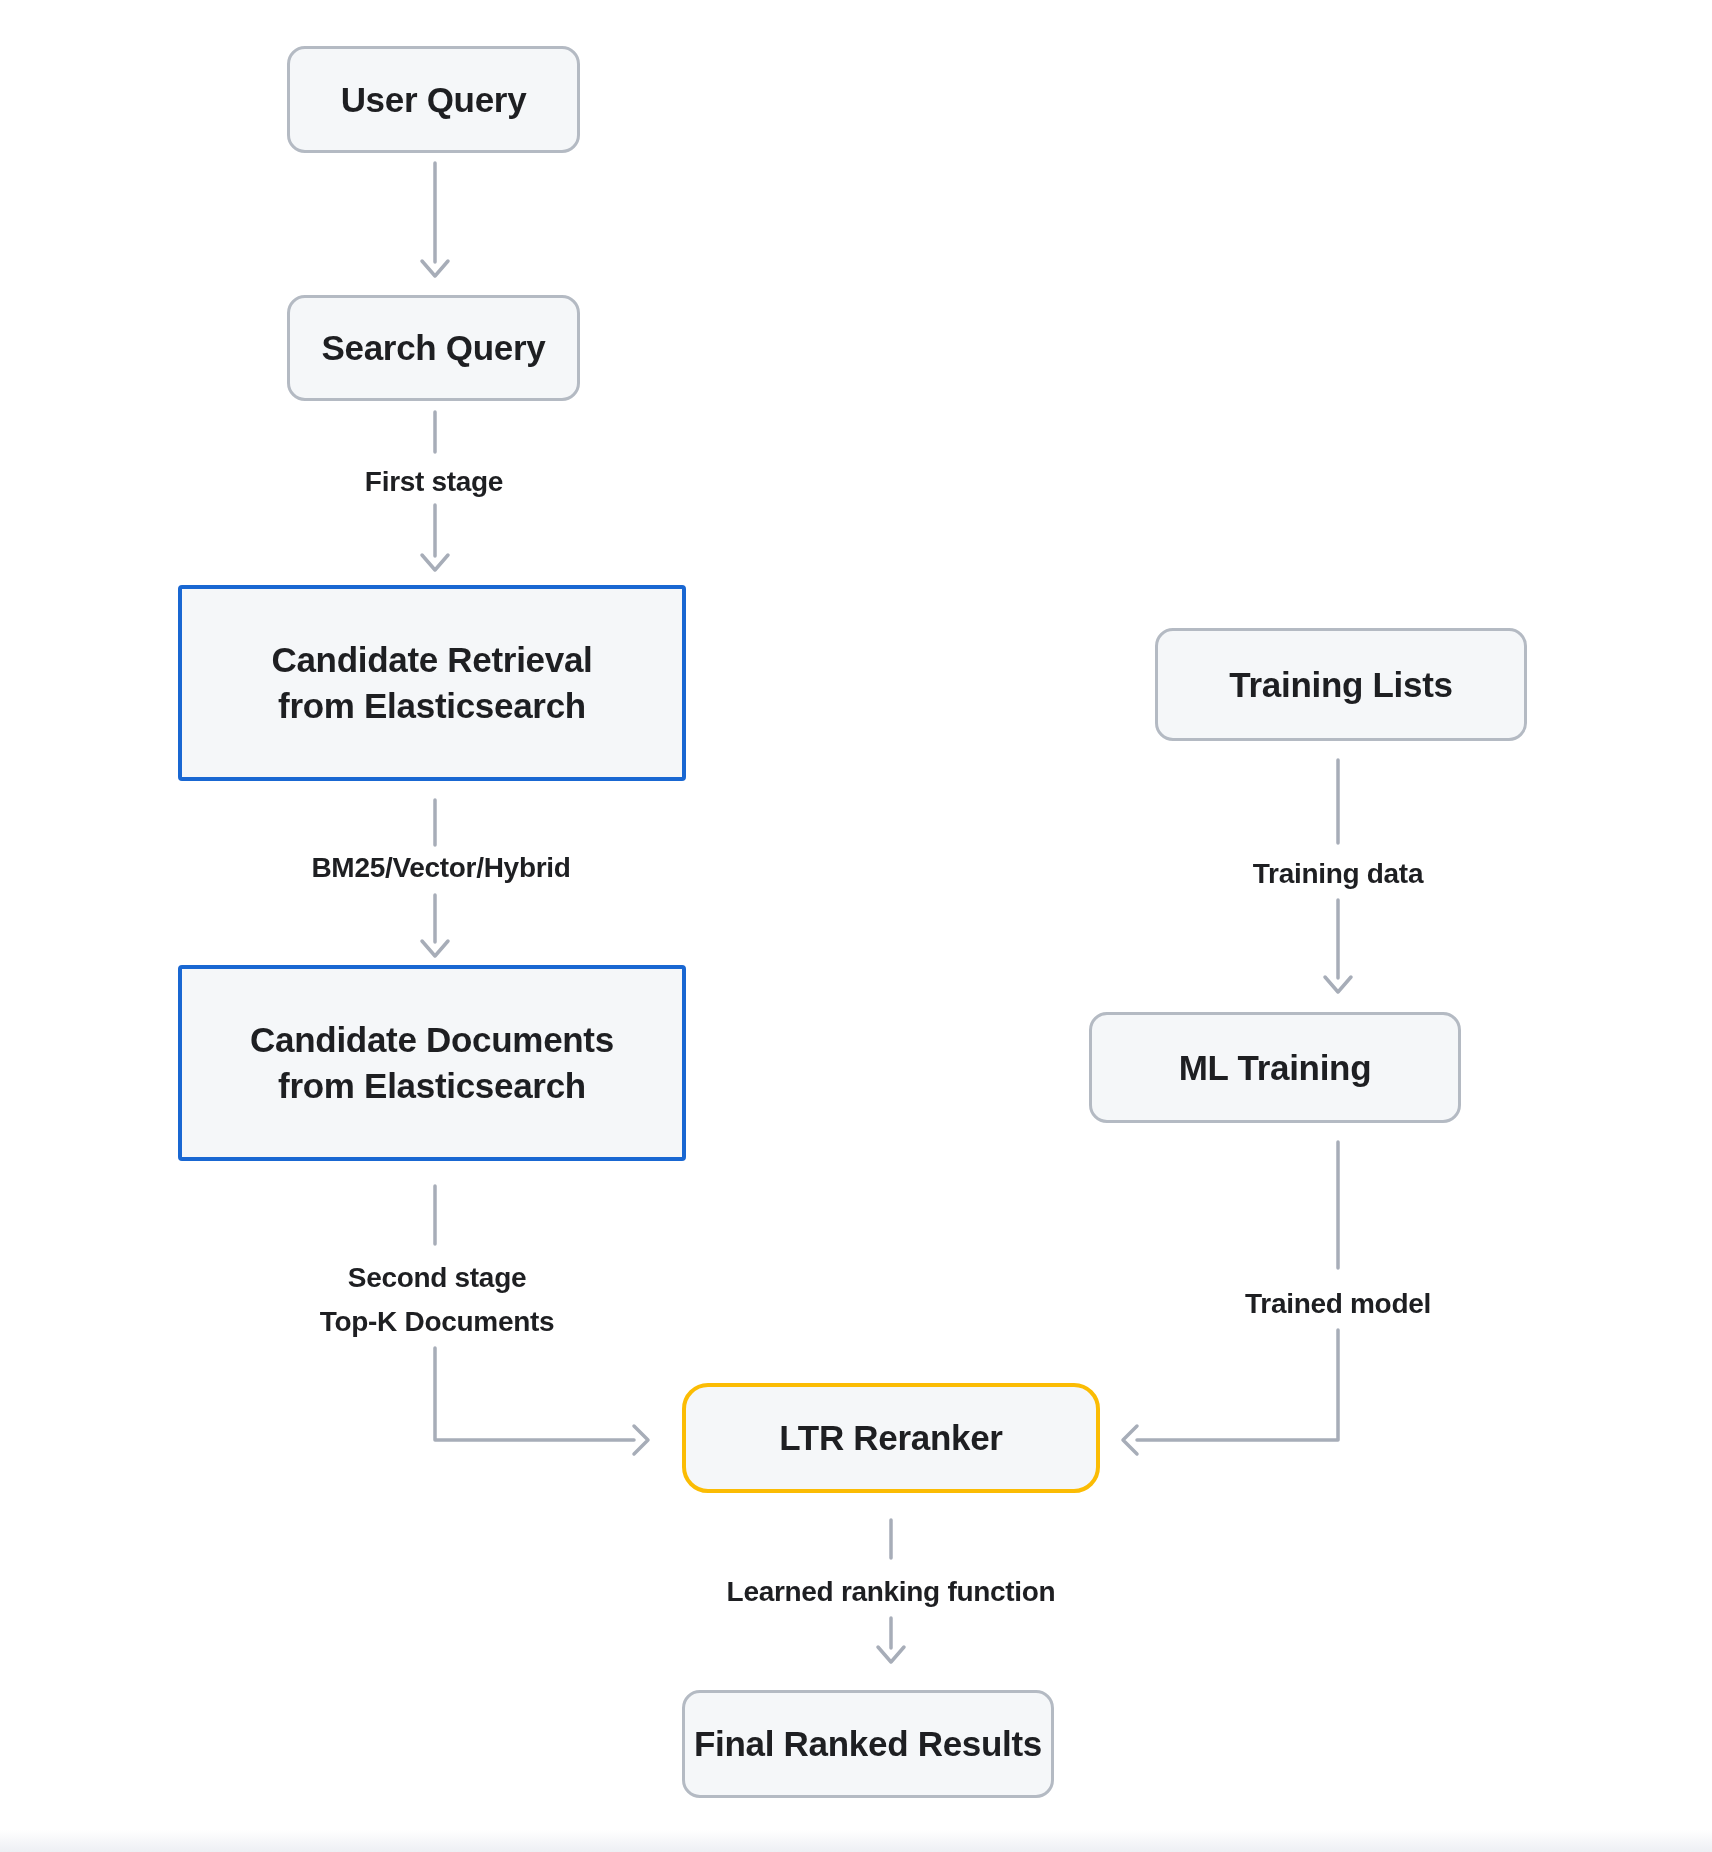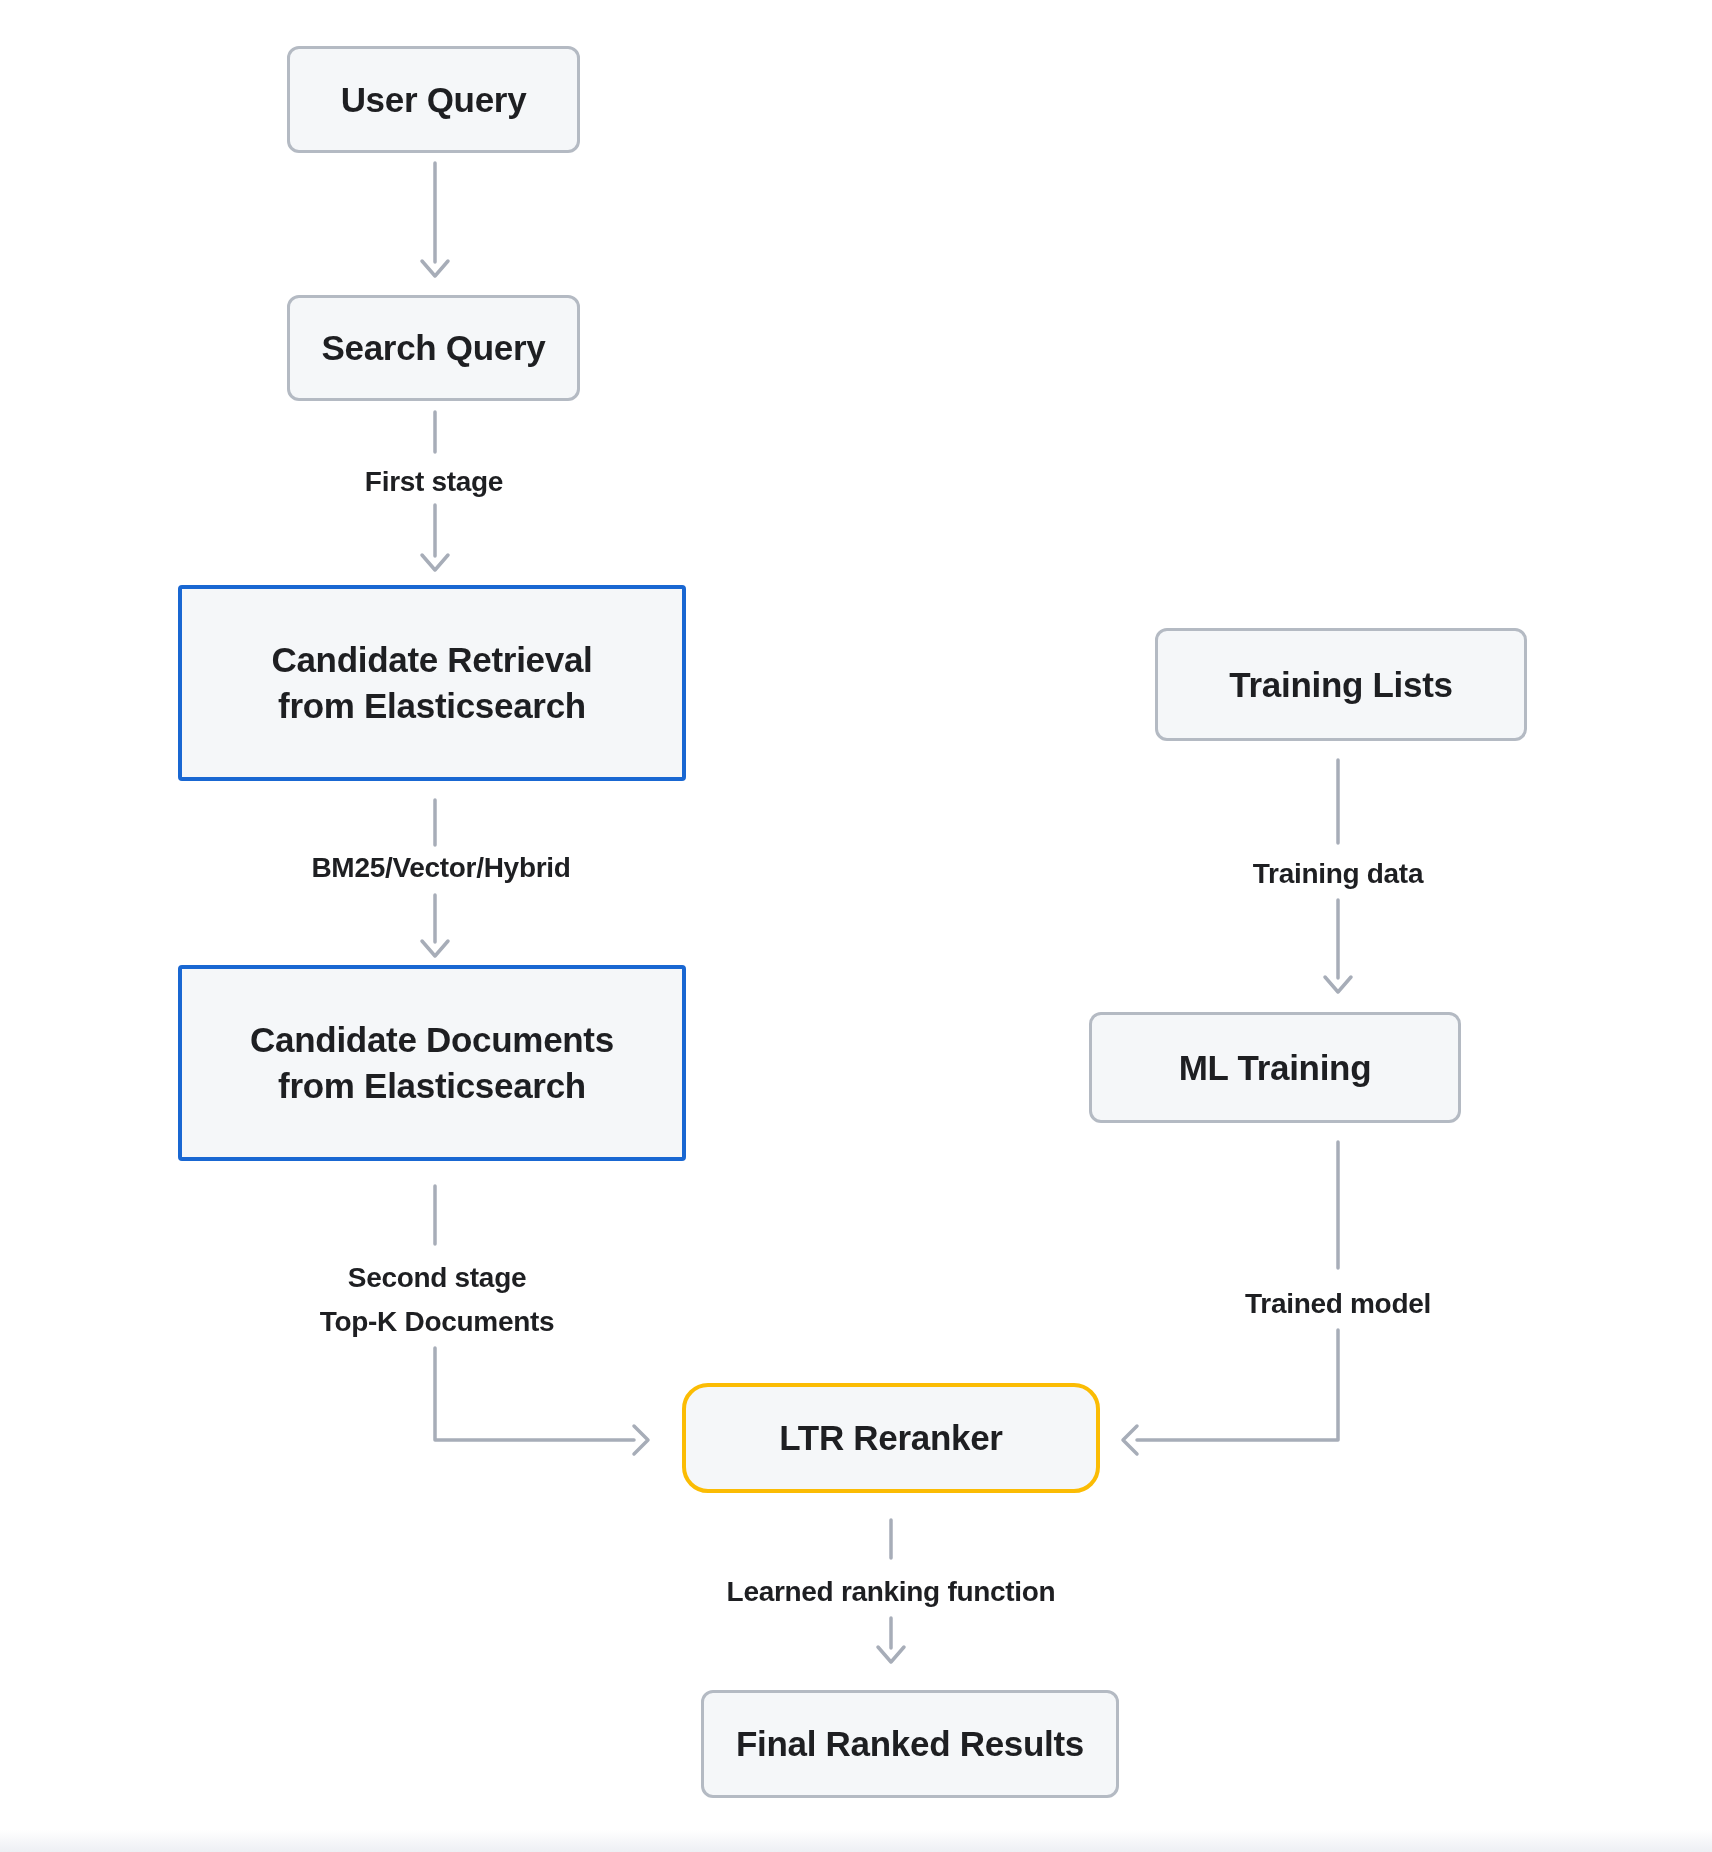--- a/index.html
+++ b/index.html
@@ -23,21 +23,21 @@
     stroke:var(--arrow);
     stroke-width:3.5;
     fill:none;
     stroke-linecap:round;
     stroke-linejoin:round;
   }
   .node{
     position:absolute;
     background:var(--node-fill);
     border:3px solid var(--node-border);
-    border-radius:12px;
+    border-radius:18px;
     display:flex;align-items:center;justify-content:center;
     text-align:center;
     box-sizing:border-box;
   }
   .node .node-label{
     font-weight:700;
     font-size:35px;
     line-height:46px;
     color:var(--text);
     white-space:pre-line;
@@ -57,21 +57,21 @@
     letter-spacing:-0.3px;
   }
   
   #node-user-query{left:287px;top:46px;width:293px;height:107px;}
   #node-search-query{left:287px;top:295px;width:293px;height:106px;}
   #node-candidate-retrieval{left:178px;top:585px;width:508px;height:196px;}
   #node-candidate-documents{left:178px;top:965px;width:508px;height:196px;}
   #node-judgment-lists{left:1155px;top:628px;width:372px;height:113px;}
   #node-ml-training{left:1089px;top:1012px;width:372px;height:111px;}
   #node-ltr-reranker{left:682px;top:1383px;width:418px;height:110px;}
-  #node-final-ranked-results{left:682px;top:1690px;width:418px;height:108px;margin-left:19px;}
+  #node-final-ranked-results{left:682px;top:1690px;width:372px;height:108px;}
   
   #label-first-stage{left:434px;top:460px;}
   #label-bm25{left:441px;top:846px;}
   #label-second-stage{left:437px;top:1256px;}
   #label-training-data{left:1338px;top:852px;}
   #label-trained-model{left:1338px;top:1282px;}
   #label-learned-ranking{left:891px;top:1570px;}
   .bottom-band{
     position:absolute;left:0;bottom:0;width:100%;height:22px;
     background:linear-gradient(to bottom, rgba(237,239,244,0), #edeff4);

